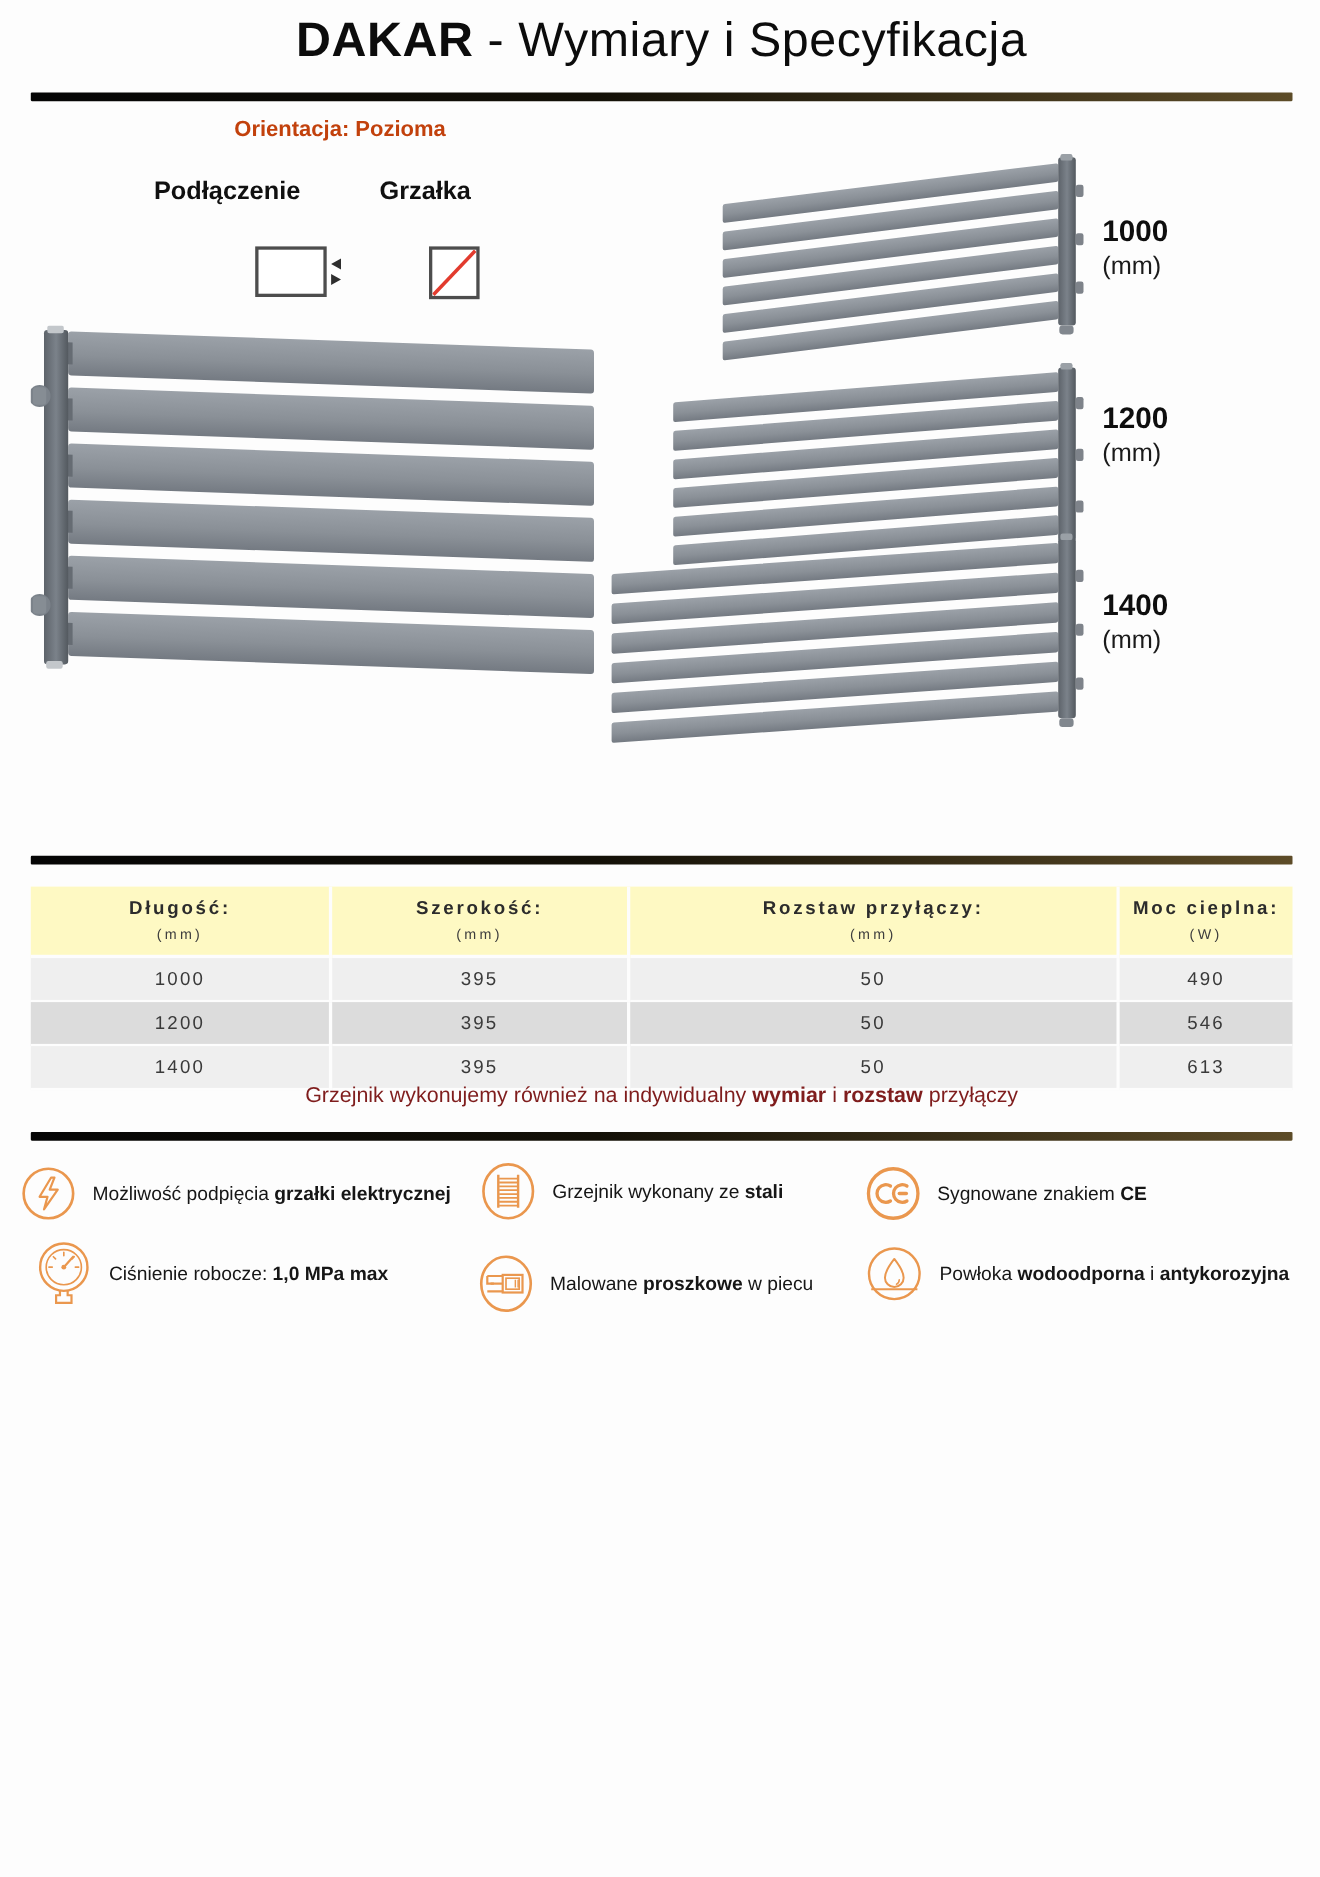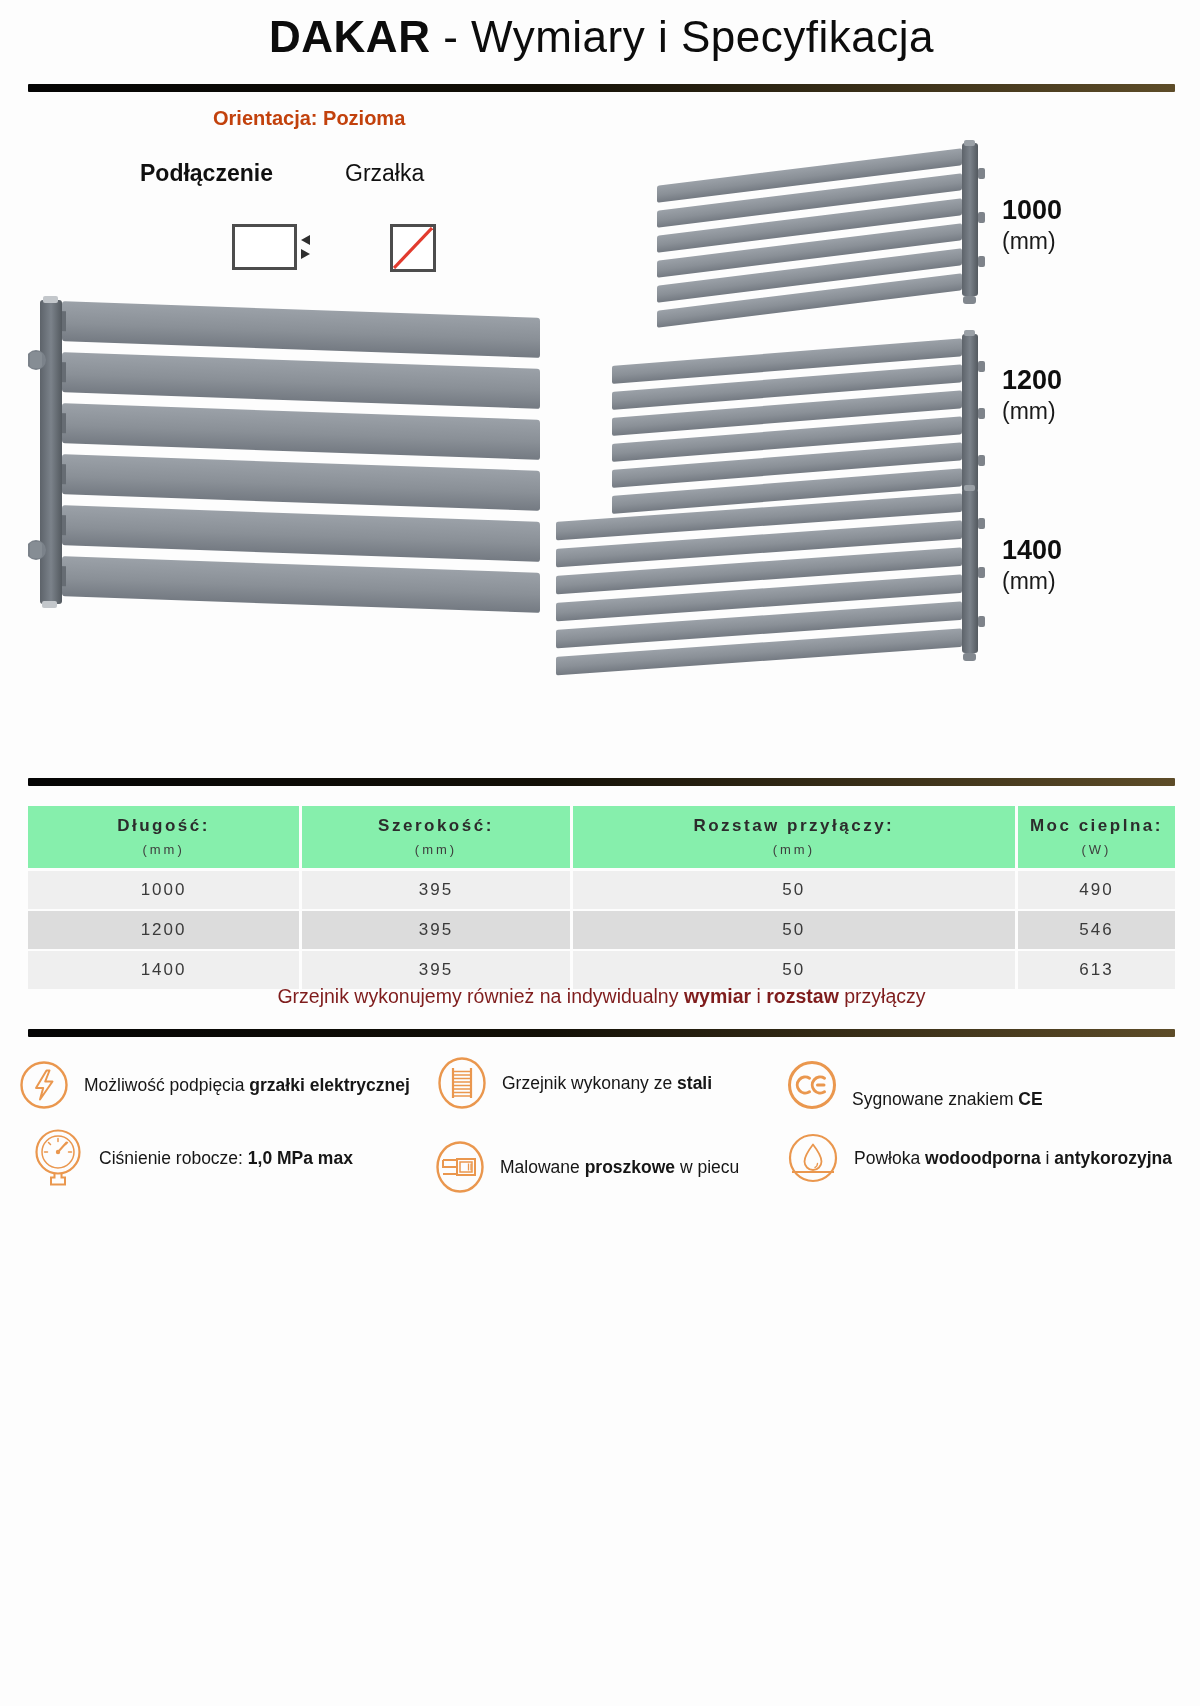--- a/index.html
+++ b/index.html
@@ -23,21 +23,21 @@
     background:linear-gradient(90deg,#050505 0%,#131007 45%,#5d4c28 100%);
     border-radius:1px;
   }
   .bar-1 { top:84px; }
   .bar-2 { top:778px; }
   .bar-3 { top:1029px; }
 
   
   .orientation { position:absolute; left:213px; top:107px; font-size:20px; font-weight:700; color:#c2410c; }
   .conn-label   { position:absolute; left:140px; top:160px; font-size:23px; font-weight:700; color:#101010; }
-  .heater-label { position:absolute; left:345px; top:160px; font-size:23px; font-weight:400; color:#101010; }
+  .heater-label { position:absolute; left:345px; top:160px; font-size:23px; font-weight:700; color:#101010; }
 
   .conn-icon {
     position:absolute; left:232px; top:224px; width:59px; height:40px;
     border:3px solid #4d4d4d; background:#fff;
   }
   .arrow { position:absolute; width:0; height:0; }
   .arrow-left  { left:301px; top:235px; border-top:5px solid transparent; border-bottom:5px solid transparent; border-right:9px solid #2e2e2e; }
   .arrow-right { left:301px; top:249px; border-top:5px solid transparent; border-bottom:5px solid transparent; border-left:9px solid #2e2e2e; }
 
   .heater-icon {
@@ -59,21 +59,21 @@
   .size-1000 { top:196px; }
   .size-1200 { top:366px; }
   .size-1400 { top:536px; }
 
   
   .spec-table {
     position:absolute; left:28px; top:806px; width:1147px;
     border-collapse:separate; border-spacing:0; table-layout:fixed;
   }
   .spec-table th {
-    background:#86efac; padding:10px 12px 11px;
+    background:#fef9c3; padding:10px 12px 11px;
     border-bottom:3px solid #fdfdfd; vertical-align:middle;
   }
   .spec-table th, .spec-table td { border-right:3px solid #fdfdfd; }
   .spec-table th:last-child, .spec-table td:last-child { border-right:none;margin-left:40px; }
   .col-label { display:block; font-size:17px; font-weight:700; letter-spacing:2.5px; color:#2c2c2c; }
   .col-unit  { display:block; font-size:13px; font-weight:500; letter-spacing:3px; color:#3d3d3d; margin-top:6px; }
   .spec-table td {
     text-align:center; font-size:17px; letter-spacing:2px; color:#3a3a3a;
     height:36px; border-bottom:2px solid #fdfdfd;
   }
@@ -89,21 +89,21 @@
 
   
   .feature {
     position:absolute; display:flex; align-items:center; gap:15px;
     font-size:17.5px; color:#161616; white-space:nowrap;
   }
   .feature b { font-weight:700; }
   .f-icon { flex:0 0 auto; display:block; }
   .feat-1 { left:19px;  top:1060px; height:50px; }
   .feat-2 { left:437px; top:1056px; height:54px;text-align:center; }
-  .feat-3 { left:787px; top:1060px; height:50px;align-items:flex-end; }
+  .feat-3 { left:787px; top:1060px; height:50px; }
   .feat-4 { left:32px;  top:1126px; height:64px;align-items:center; }
   .feat-5 { left:435px; top:1140px; height:54px; }
   .feat-6 { left:787px; top:1132px; height:52px; }
 </style>
 </head>
 <body>
 
 <div class="page">
 
   <svg width="0" height="0" style="position:absolute" aria-hidden="true">

